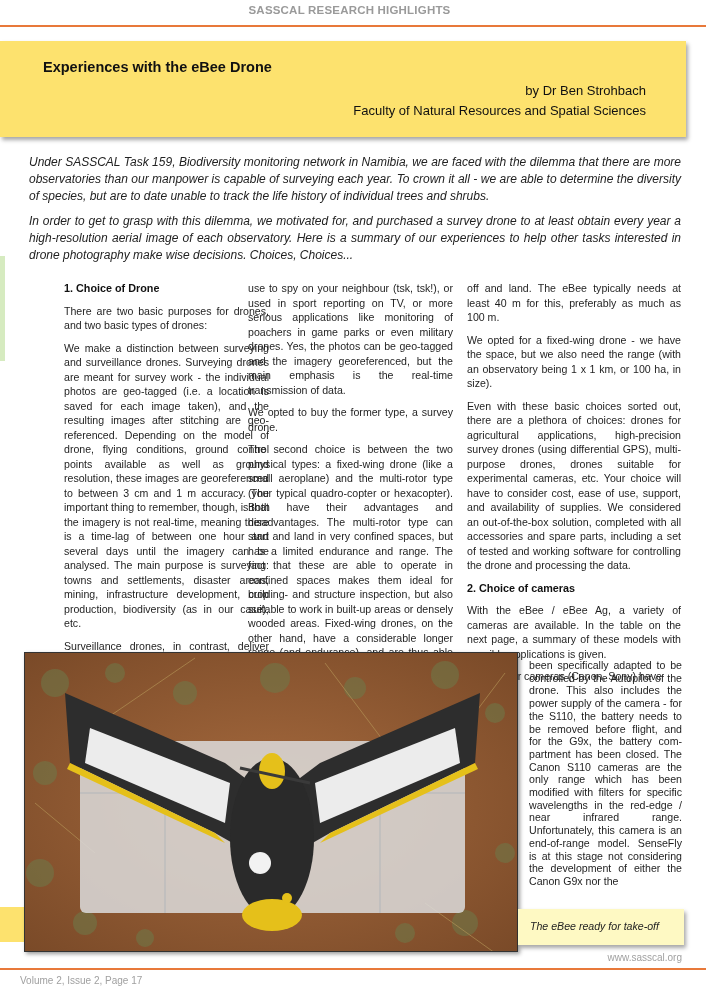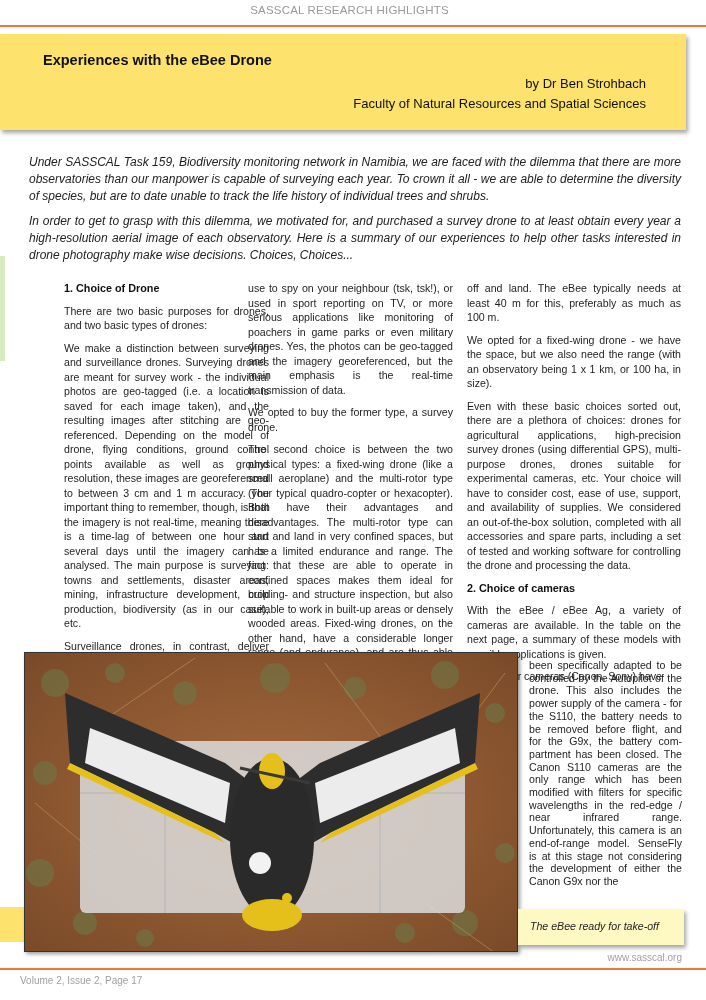--- a/index.html
+++ b/index.html
@@ -1,26 +1,26 @@
 <!DOCTYPE html>
 <html><head>
 <meta charset="utf-8">
 <style>
   * { box-sizing: border-box; margin: 0; padding: 0; }
   html, body { width: 706px; height: 1000px; background: #ffffff; overflow: hidden; }
   body { position: relative; font-family: "Liberation Sans", sans-serif; color: #1a1a1a; }
 
   .running-head {
     position: absolute; top: 4px; left: 0; width: 699px; text-align: center;
-    font-size: 11.5px; letter-spacing: 0.2px; color: #9a9a9a;
+    font-size: 11.5px; letter-spacing: 0.2px; color: #9a9a9a; font-weight: bold;
   }
   .top-rule { position: absolute; top: 25px; left: 0; width: 706px; height: 2px; background: #e8793a; }
 
   .title-box {
-    position: absolute; top: 34px; left: 0; width: 686px; height: 96px;
+    position: absolute; top: 41px; left: 0; width: 686px; height: 96px;
     background: #fde26e; box-shadow: 2px 3px 4px rgba(0,0,0,0.35);
   }
   .title-box .title {
     position: absolute; top: 18px; left: 43px; font-weight: bold; font-size: 14.5px; color: #111;
   }
   .title-box .byline {
     position: absolute; right: 40px; top: 40px; text-align: right; font-size: 13px; line-height: 20px; color: #111; margin-left: 39px;
   }
 
   .intro {

